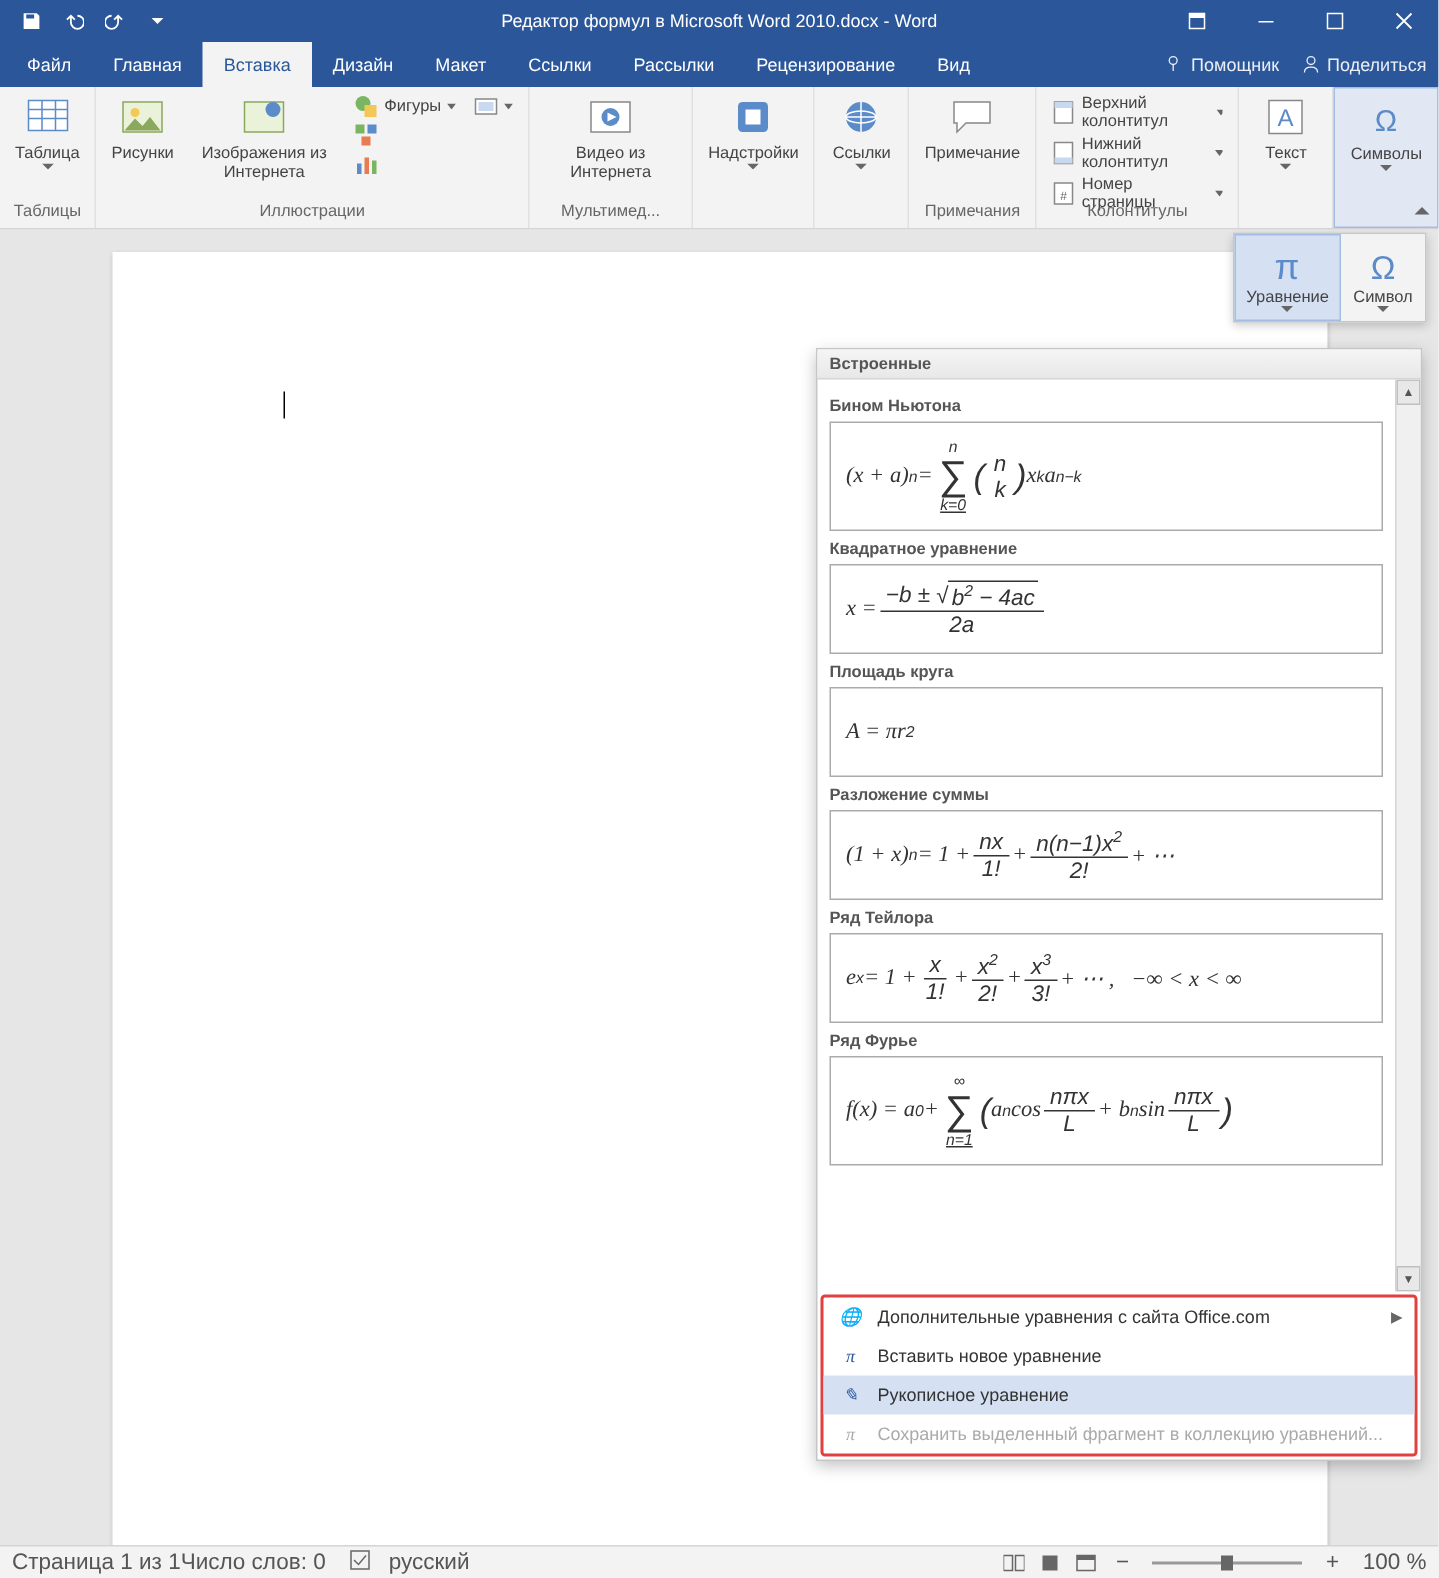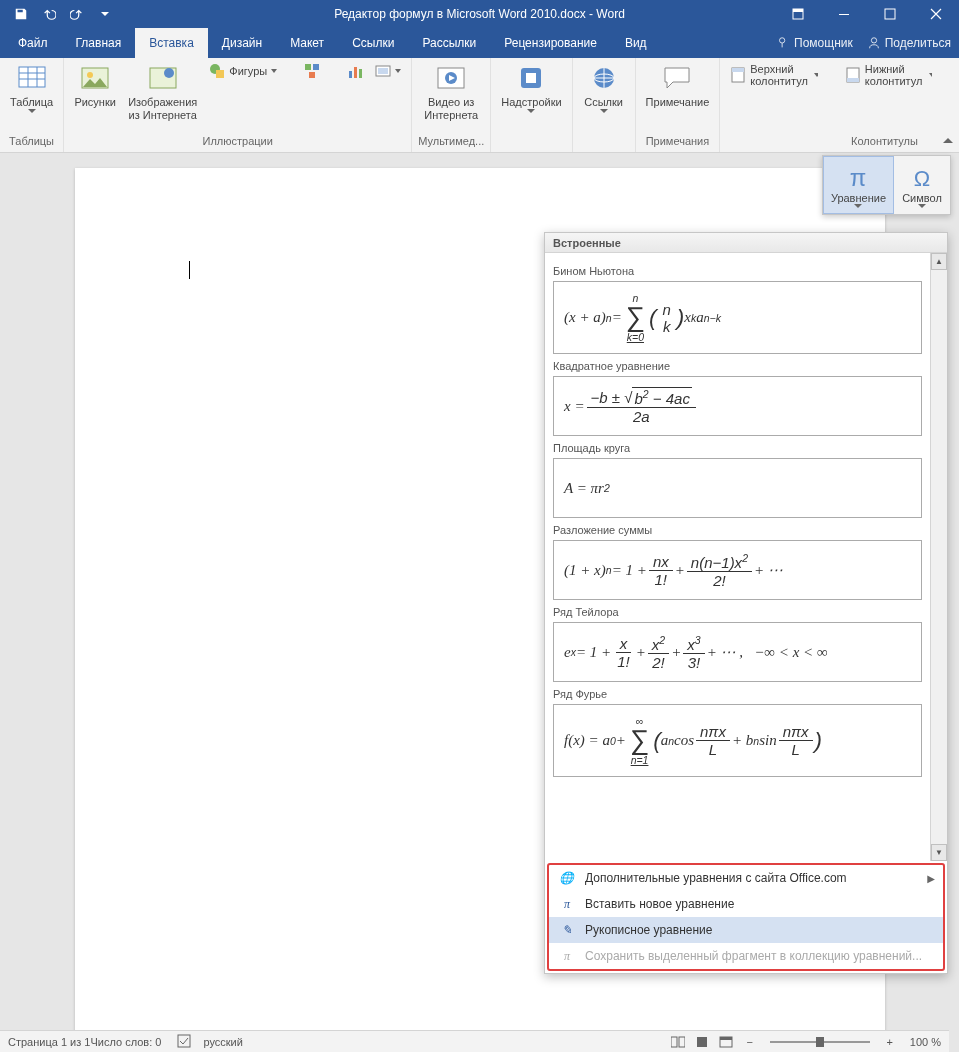--- a/index.html
+++ b/index.html
@@ -18,21 +18,21 @@
 .menu-right { position: absolute; right: 8px; display: flex; align-items: center; gap: 14px; justify-content: space-between; }
 .helper { display: flex; align-items: center; gap: 4px; opacity: .9; }
 
 .ribbon { height: 95px; background: #f3f3f3; border-bottom: 1px solid #d4d4d4; display: flex; position: relative; }
 .group { border-right: 1px solid #e1e1e1; display: flex; flex-direction: column; align-items: center; padding: 2px 6px 0 6px; position: relative; }
 .group-row { display: flex; align-items: flex-start; gap: 4px; height: 73px; }
 .group-label { font-size: 11px; color: #666; padding: 2px 0; }
 .big-btn { display: flex; flex-direction: column; align-items: center; padding: 2px 4px; cursor: pointer; min-width: 50px; text-align: center; }
 .big-icon { width: 32px; height: 32px; display: flex; align-items: center; justify-content: center; }
 .btn-label { font-size: 11px; color: #444; margin-top: 2px; line-height: 1.15; }
-.small-list { display: flex; flex-direction: row; gap: 19px; align-items: flex-start; padding-top: 2px; }
+.small-list { display: flex; flex-direction: column; gap: 1px; align-items: flex-start; padding-top: 2px; }
 .small-btn { display: flex; align-items: center; gap: 4px; padding: 1px 4px; cursor: pointer; font-size: 11px; color: #444; }
 .small-icon { width: 16px; height: 16px; display: flex; align-items: center; justify-content: center; }
 .collapse-caret { position: absolute; right: 4px; bottom: 4px; width: 14px; height: 14px; display: flex; align-items: center; justify-content: center; color: #666; cursor: pointer; }
 
 .canvas-area { position: absolute; top: 153px; bottom: 22px; left: 0; right: 0; background: #e6e6e6; overflow: hidden; }
 .page { position: absolute; left: 75px; top: 15px; width: 810px; height: 1000px; background: #fff; box-shadow: 0 1px 3px rgba(0,0,0,.2); }
 .cursor-line { position: absolute; left: 114px; top: 93px; width: 1px; height: 18px; background: #000; }
 
 .symbols-popup { position: absolute; right: 8px; top: 155px; display: flex; background: #f3f3f3; border: 1px solid #c6c6c6; box-shadow: 0 2px 6px rgba(0,0,0,.2); }
 .sym-btn { display: flex; flex-direction: column; align-items: center; padding: 6px 8px; cursor: pointer; min-width: 56px; }
@@ -40,21 +40,21 @@
 .sym-lbl { font-size: 11px; color: #444; }
 
 .gallery { position: absolute; left: 544px; top: 232px; width: 404px; height: 742px; background: #fff; border: 1px solid #c6c6c6; box-shadow: 0 3px 10px rgba(0,0,0,.25); display: flex; flex-direction: column; }
 .gal-header { height: 20px; background: linear-gradient(#f5f5f5,#e8e8e8); border-bottom: 1px solid #d4d4d4; padding-left: 8px; display: flex; align-items: center; font-size: 11px; font-weight: bold; color: #555; }
 .gal-body { flex: 1; overflow: hidden; position: relative; }
 .gal-scroll { position: absolute; right: 0; top: 0; width: 17px; height: 100%; background: #f0f0f0; border-left: 1px solid #d4d4d4; }
 .scroll-btn { height: 17px; background: #e8e8e8; border: 1px solid #c0c0c0; display: flex; align-items: center; justify-content: center; cursor: pointer; font-size: 8px; color: #555; }
 .scroll-up { position: absolute; top: 0; left: 0; right: 0; }
 .scroll-down { position: absolute; bottom: 0; left: 0; right: 0; }
 .gal-content { position: absolute; left: 0; right: 17px; top: 0; padding: 6px 8px; }
-.eq-title { font-size: 11px; font-weight: normal; color: #555; margin-top: 6px; margin-bottom: 4px; }
+.eq-title { font-size: 11px; font-weight: bold; color: #555; margin-top: 6px; margin-bottom: 4px; }
 .eq-box { border: 1px solid #ababab; padding: 10px; min-height: 60px; display: flex; align-items: center; font-family: "Cambria Math", serif; font-style: italic; font-size: 15px; color: #333; margin-bottom: 6px; }
 .eq-box .frac { display: inline-flex; flex-direction: column; align-items: center; vertical-align: middle; margin: 0 2px; }
 .eq-box .frac .num { border-bottom: 1px solid #333; padding: 0 4px; }
 .eq-box .frac .den { padding: 0 4px; }
 .eq-box sup { font-size: .7em; }
 .eq-box sub { font-size: .7em; }
 .eq-box .sum { display: inline-flex; flex-direction: column; align-items: center; vertical-align: middle; margin: 0 4px; }
 .eq-box .sum .top { font-size: .7em; }
 .eq-box .sum .sigma { font-size: 1.8em; line-height: 1; font-style: normal; }
 .eq-box .sum .bot { font-size: .7em; text-decoration: underline; }
@@ -62,21 +62,21 @@
 .eq-box .sqrt .rad { border-top: 1px solid #333; padding: 0 2px; }
 .eq-box .paren-big { font-size: 1.5em; vertical-align: middle; }
 
 .gal-footer { border: 2px solid #e04040; border-radius: 3px; margin: 2px; background: #fff; }
 .foot-item { display: flex; align-items: center; padding: 5px 10px; cursor: pointer; gap: 10px; font-size: 12px; color: #333; position: relative; }
 .foot-item:hover, .foot-item.hover { background: #d5e1f2; }
 .foot-item.disabled { color: #aaa; cursor: default; }
 .foot-item .arrow-r { position: absolute; right: 8px; font-size: 10px; color: #666; }
 .foot-icon { width: 16px; height: 16px; display: flex; align-items: center; justify-content: center; font-family: serif; font-style: italic; color: #2b579a; }
 
-.statusbar { position: absolute; bottom: 0; left: 0; right: 10px; height: 22px; background: #f3f3f3; border-top: 1px solid #d4d4d4; display: flex; align-items: center; font-size: 11px; color: #555; padding: 0 8px; }
+.statusbar { position: absolute; bottom: 0; left: 0; right: 0; height: 22px; background: #f3f3f3; border-top: 1px solid #d4d4d4; display: flex; align-items: center; font-size: 15px; color: #555; padding: 0 8px; }
 .statusbar .spacer { flex: 1; }
 .view-btn { width: 22px; height: 18px; display: flex; align-items: center; justify-content: center; cursor: pointer; margin: 0 1px; }
 .zoom-slider { width: 100px; display: flex; align-items: center; margin: 0 8px; }
 .slider-track { flex: 1; height: 2px; background: #999; position: relative; }
 .slider-thumb { position: absolute; left: 50%; top: -4px; width: 8px; height: 10px; background: #666; transform: translateX(-50%); }
 
 svg { display: block; }
 </style>
 </head>
 <body>

